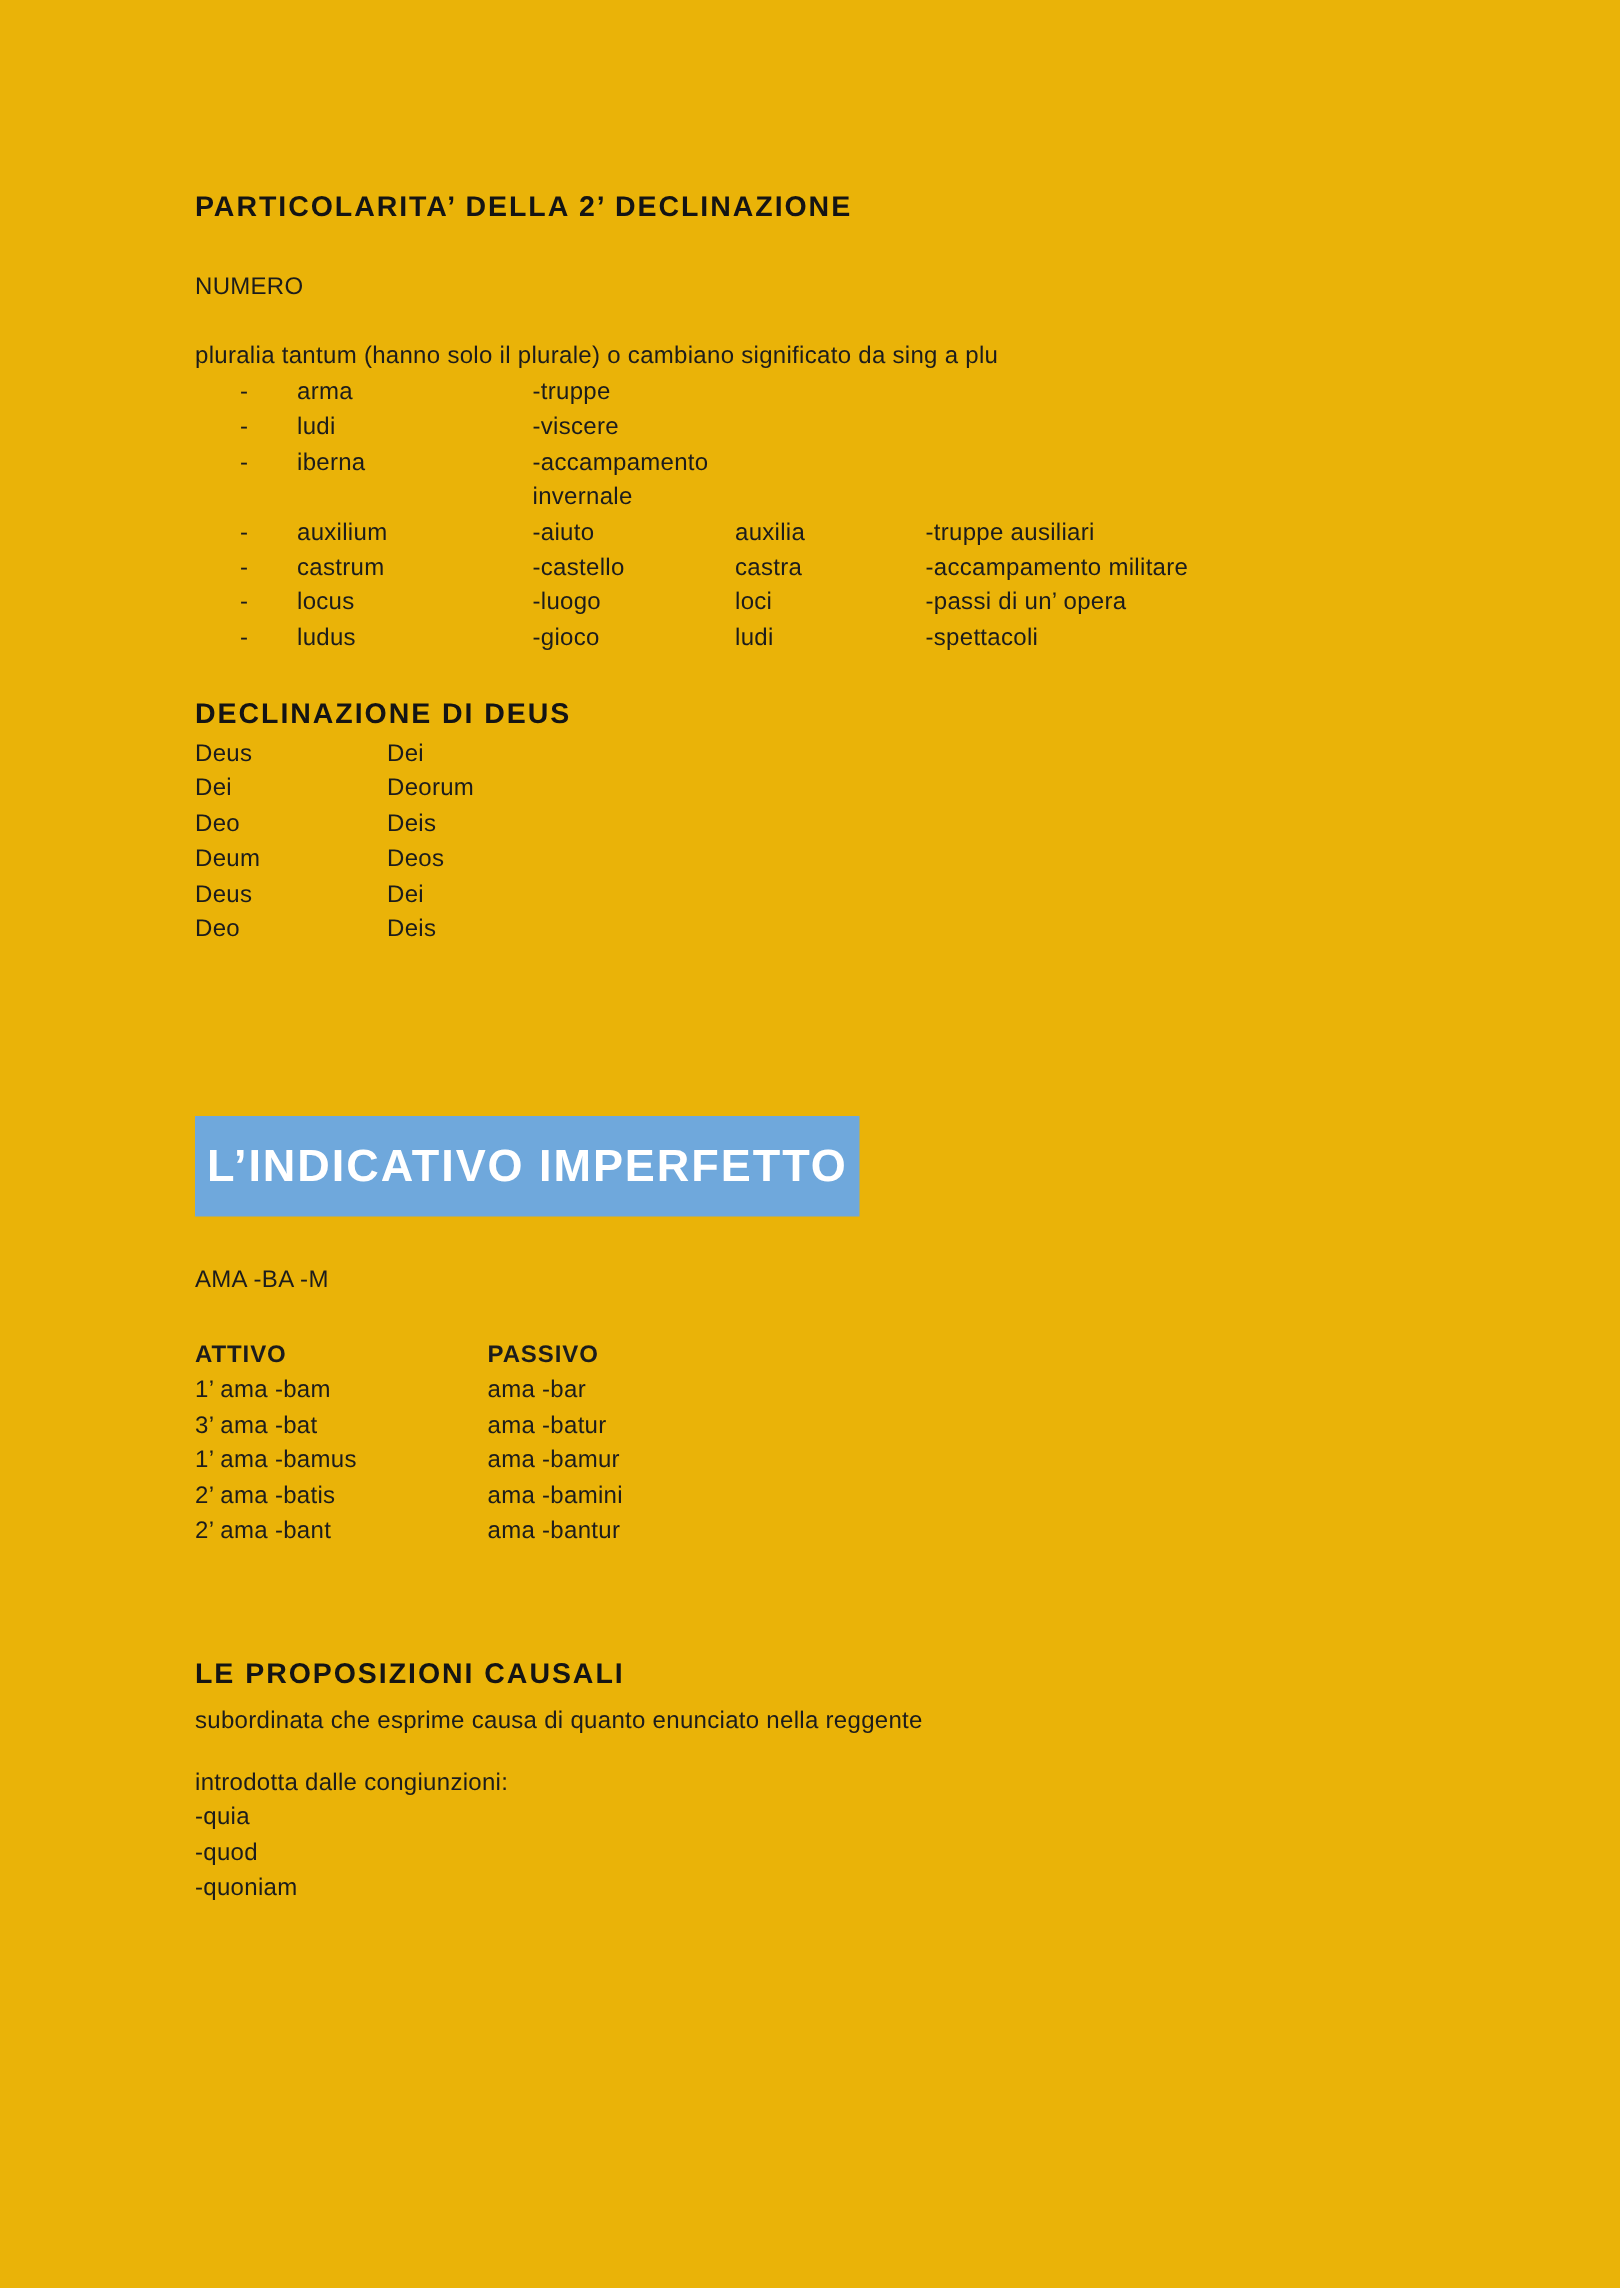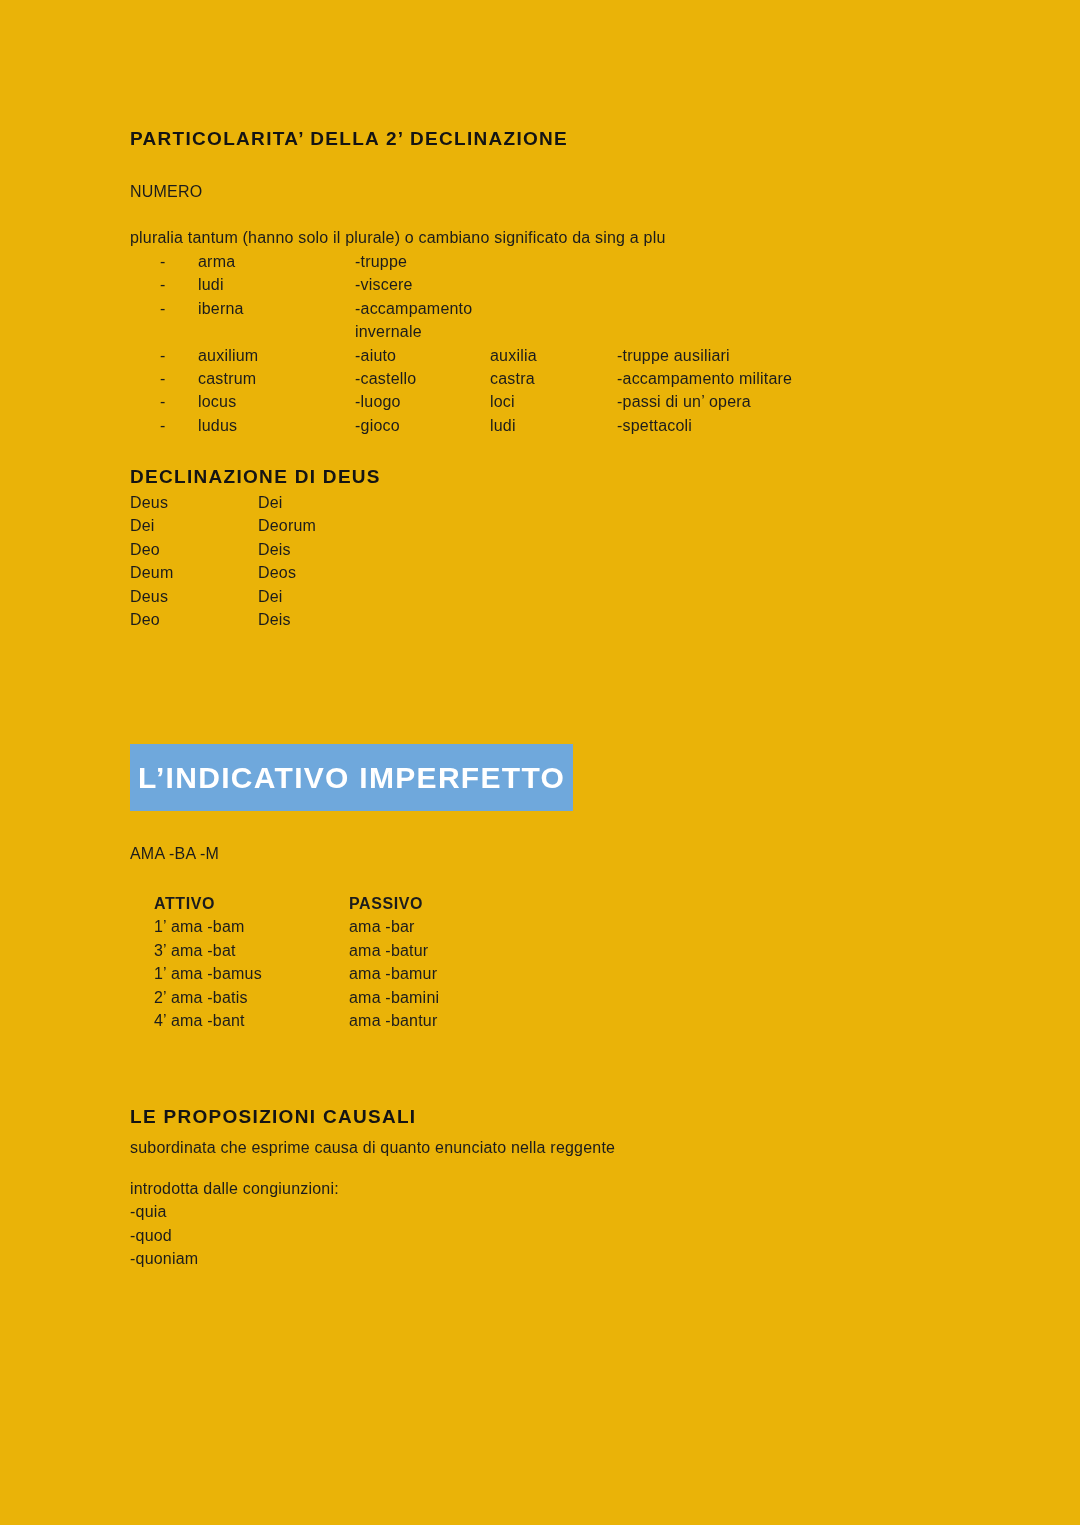--- a/index.html
+++ b/index.html
@@ -29,21 +29,21 @@
   }
   .word-list .lrow { display: flex; line-height: 23.4px; font-size: 16px; letter-spacing: 0.2px; }
   .word-list .dash { width: 38px; margin-left: 30px; }
   .word-list .c1 { width: 125px; }
   .word-list .c2 { width: 135px; margin-left: 32px; }
   .word-list .c3 { width: 127px; }
   .word-list .c4 { }
   .deus-table .drow { display: flex; line-height: 23.4px; font-size: 16px; letter-spacing: 0.2px; }
   .deus-table .d1 { width: 128px; }
   .verb-table .vrow { display: flex; line-height: 23.4px; font-size: 16px; letter-spacing: 0.2px; }
-  .verb-table .v1 { width: 195px; margin-left: 24px; }
+  .verb-table .v1 { width: 195px; }
   .verb-table .vhead { font-weight: bold; letter-spacing: 0.6px; }
   .big-title {
     background: #6fa8dc;            
     color: #ffffff;
     font-size: 30px;
     font-weight: bold;
     letter-spacing: 1.3px;
     line-height: 35px;
     padding: 16px 8px;
     display: inline-block;
@@ -159,21 +159,21 @@
     </div>
     <div class="vrow">
       <span class="v1">1’ ama -bamus</span>
       <span class="v2">ama -bamur</span>
     </div>
     <div class="vrow">
       <span class="v1">2’ ama -batis</span>
       <span class="v2">ama -bamini</span>
     </div>
     <div class="vrow">
-      <span class="v1">4’ ama -bant</span>
+      <span class="v1">2’ ama -bant</span>
       <span class="v2">ama -bantur</span>
     </div>
   </div>
 
   <div class="abs h-section" style="top:1106px">LE PROPOSIZIONI CAUSALI</div>
   <div class="abs body-text" style="top:1136px">subordinata che esprime causa di quanto enunciato nella reggente</div>
   <div class="abs body-text" style="top:1177px">
     <div>introdotta dalle congiunzioni:</div>
     <div>-quia</div>
     <div>-quod</div>

